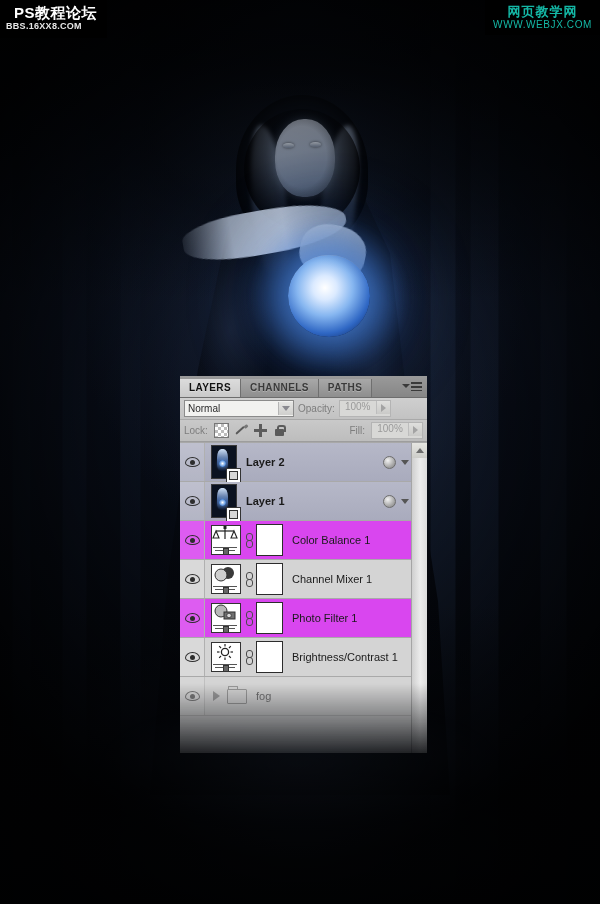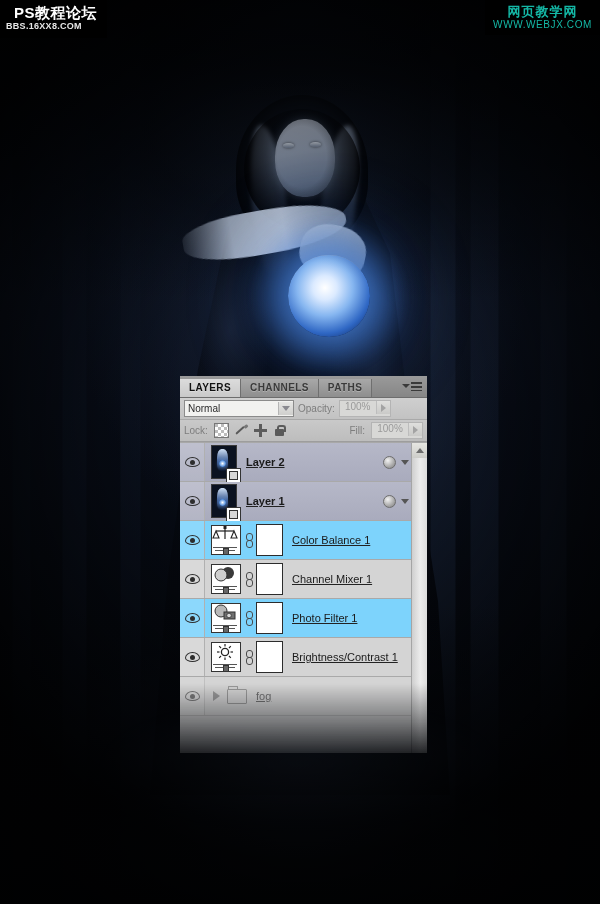--- a/index.html
+++ b/index.html
@@ -180,25 +180,25 @@
   .ico-move::before{content:"";position:absolute;left:5px;top:0;width:3px;height:13px;background:#5c5c5c;}
   .ico-move::after{content:"";position:absolute;left:0;top:5px;width:13px;height:3px;background:#5c5c5c;}
   .ico-lockpad::before{content:"";position:absolute;left:2px;top:5px;width:9px;height:7px;
     background:#5a5a5a;border-radius:1px;}
   .ico-lockpad::after{content:"";position:absolute;left:4px;top:1px;width:5px;height:5px;
     border:2px solid #5a5a5a;border-bottom:none;border-radius:3px 3px 0 0;}
   .spacer{flex:1;}
 
   
   .layer-list{position:relative;background:#d4d4d4;height:310px;overflow:hidden;
-    border-top:1px solid #a8a8a8;text-decoration:underline;}
+    border-top:1px solid #a8a8a8;}
   .layer-row{display:flex;align-items:center;height:38px;
     border-bottom:1px solid #a9a9a9;position:relative;background:#d4d4d4;}
   .layer-row.selected{background:linear-gradient(180deg,#b6b8c8,#a9abbd);}
-  .layer-row.alt{background:#7dd3fc;}
+  .layer-row.alt{background:#d946ef;}
   .eye-cell{width:24px;height:38px;display:flex;align-items:center;justify-content:center;
     border-right:1px solid #b0b0b0;background:rgba(255,255,255,.12);cursor:pointer;}
   .eye{width:15px;height:10px;position:relative;}
   .eye::before{content:"";position:absolute;inset:0;border:1.4px solid #2d2d2d;
     border-radius:50% 50% 50% 50%/ 60% 60% 40% 40%;}
   .eye::after{content:"";position:absolute;left:5px;top:2.6px;width:5px;height:5px;border-radius:50%;background:#2d2d2d;}
   .thumb-cell{display:flex;align-items:center;padding-left:6px;gap:3px;}
   .thumb{width:24px;height:32px;border:1px solid #3a3a3a;position:relative;overflow:hidden;
     background:#0b1220;}
   .thumb .mini-fig{position:absolute;left:5px;top:3px;width:11px;height:22px;border-radius:40% 40% 30% 30%;

